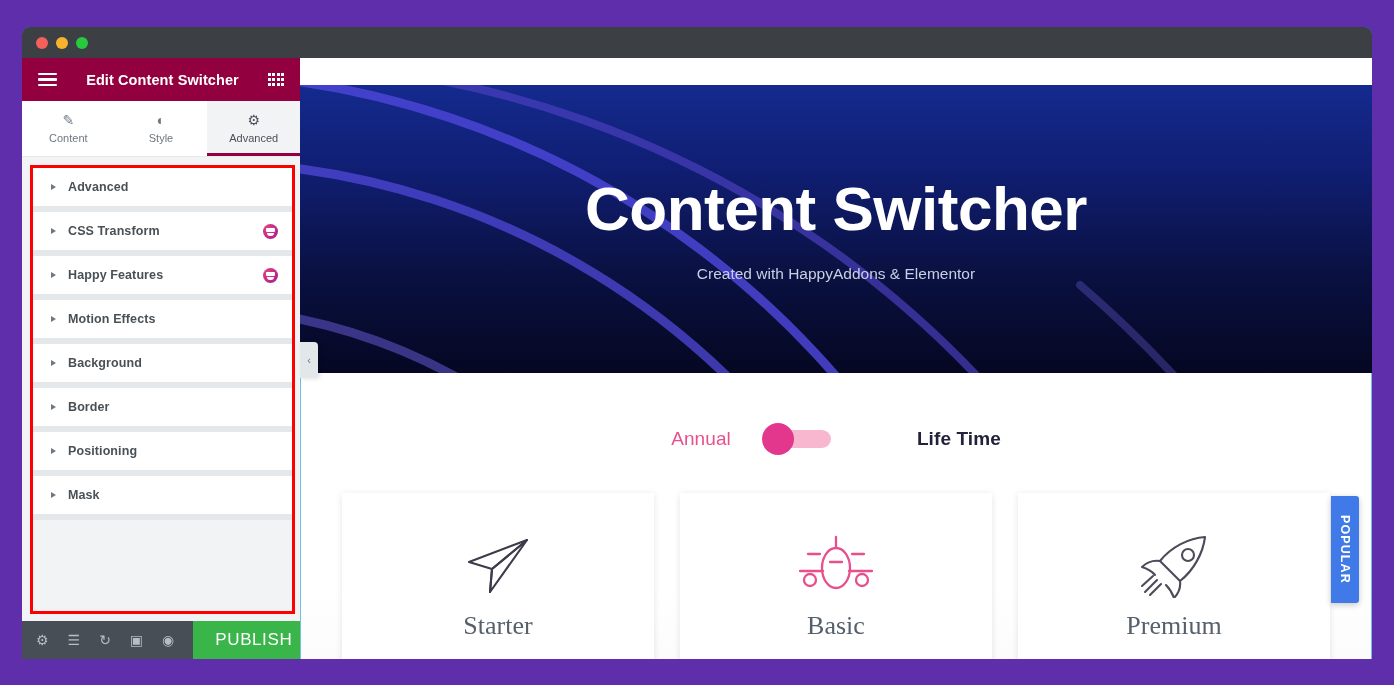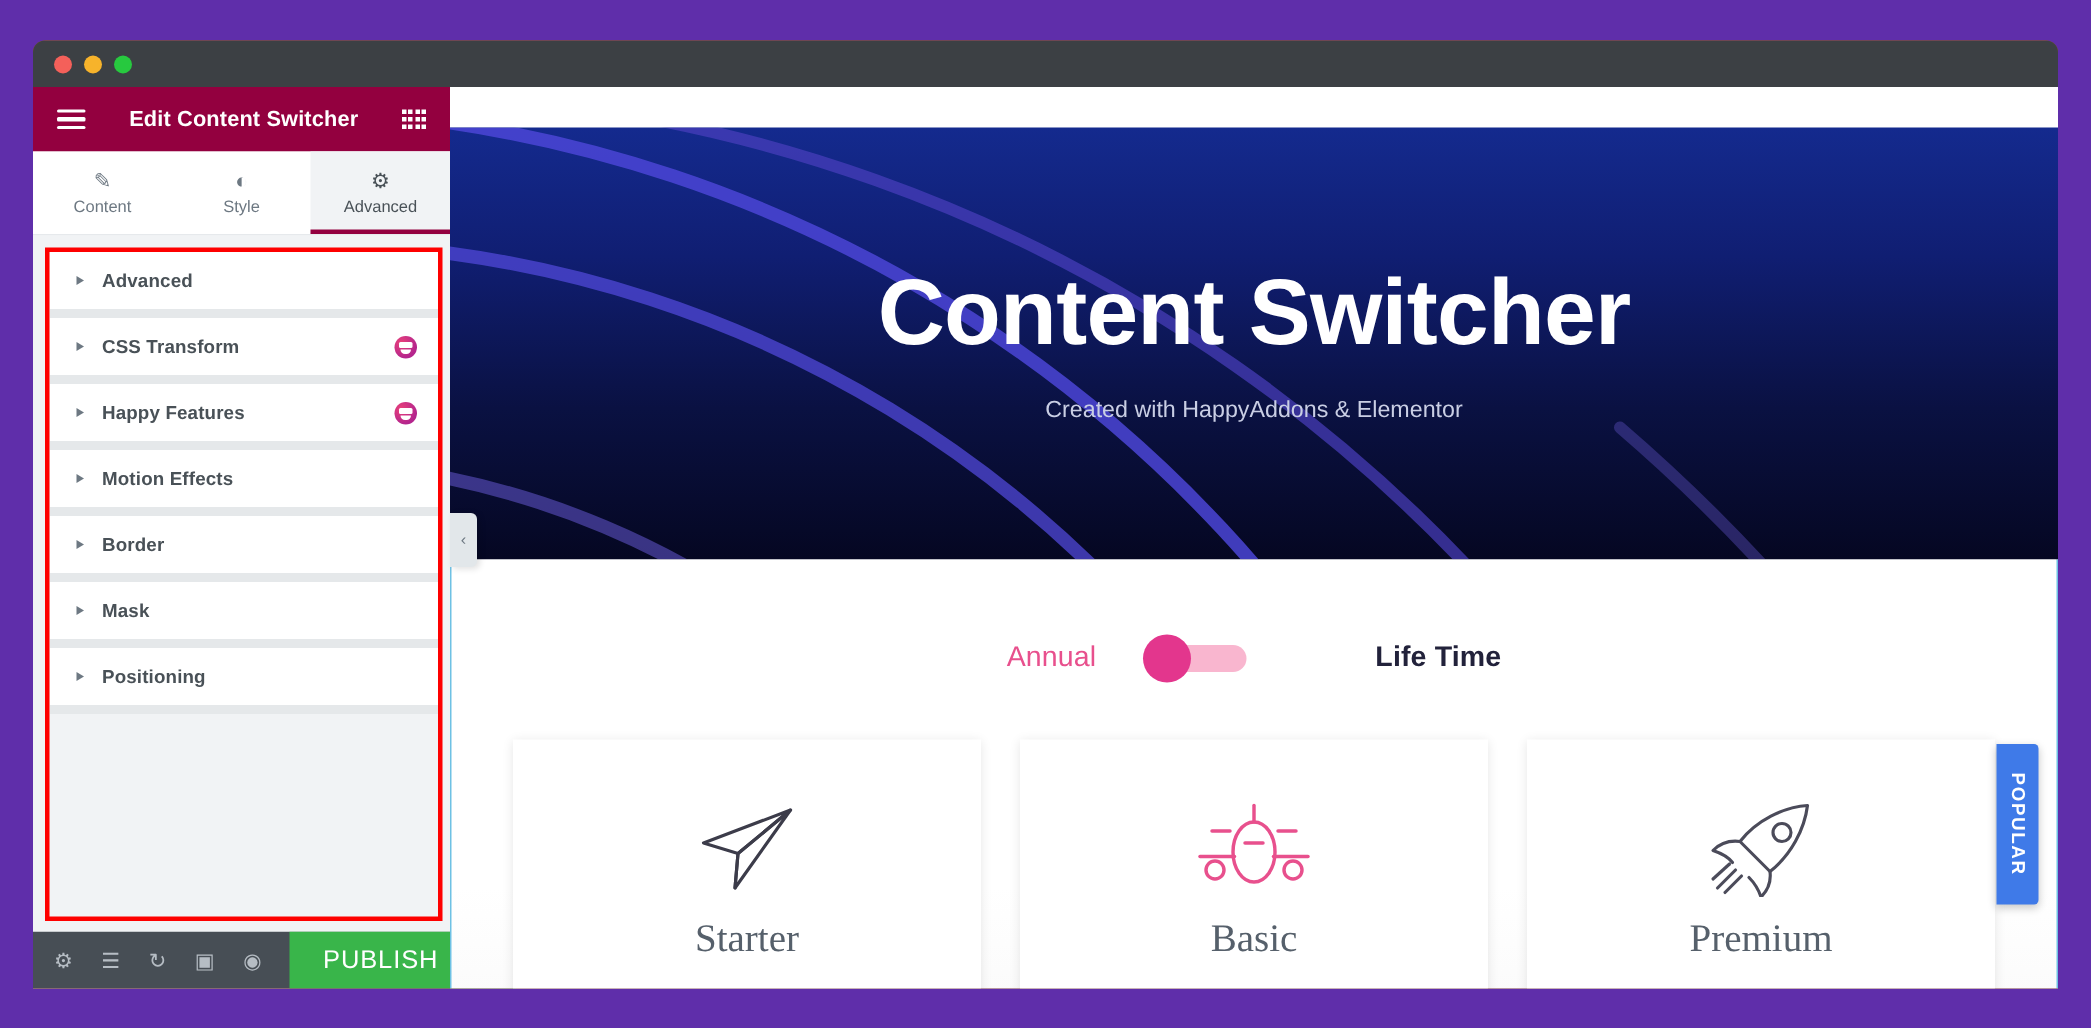--- a/index.html
+++ b/index.html
@@ -8,21 +8,21 @@
     font-family: "Liberation Sans", sans-serif;
     overflow: hidden;
   }
   body { background: #5f2eaa; }
 
   
   .window {
     position: absolute;
     left: 22px; top: 27px;
     width: 1350px; height: 632px;
-    background: #a16207;
+    background: #3b82f6;
     border-radius: 8px 8px 0 0;
     overflow: hidden;
   }
   .titlebar {
     position: absolute; left: 0; top: 0;
     width: 100%; height: 31px;
     background: #3c4044;
     display: flex; align-items: center;
     padding-left: 14px; gap: 8px;
   }
@@ -288,34 +288,38 @@
           <span class="caret"></span>
           <span class="label">Happy Features</span>
           <span class="ha-logo"></span>
         </div>
 
         <div class="section">
           <span class="caret"></span>
           <span class="label">Motion Effects</span>
         </div>
 
+        <div class="section">
+          <span class="caret"></span>
+          <span class="label">Background</span>
+        </div>
 
         <div class="section">
           <span class="caret"></span>
           <span class="label">Border</span>
         </div>
 
         <div class="section">
           <span class="caret"></span>
+          <span class="label">Positioning</span>
+        </div>
+
+        <div class="section">
+          <span class="caret"></span>
           <span class="label">Mask</span>
-        </div>
-
-        <div class="section">
-          <span class="caret"></span>
-          <span class="label">Positioning</span>
         </div>
 
       </div>
       <div class="redbox"></div>
     </div>
 
     <div class="panel-footer">
       <span class="fi">⚙</span>
       <span class="fi">☰</span>
       <span class="fi">↻</span>

